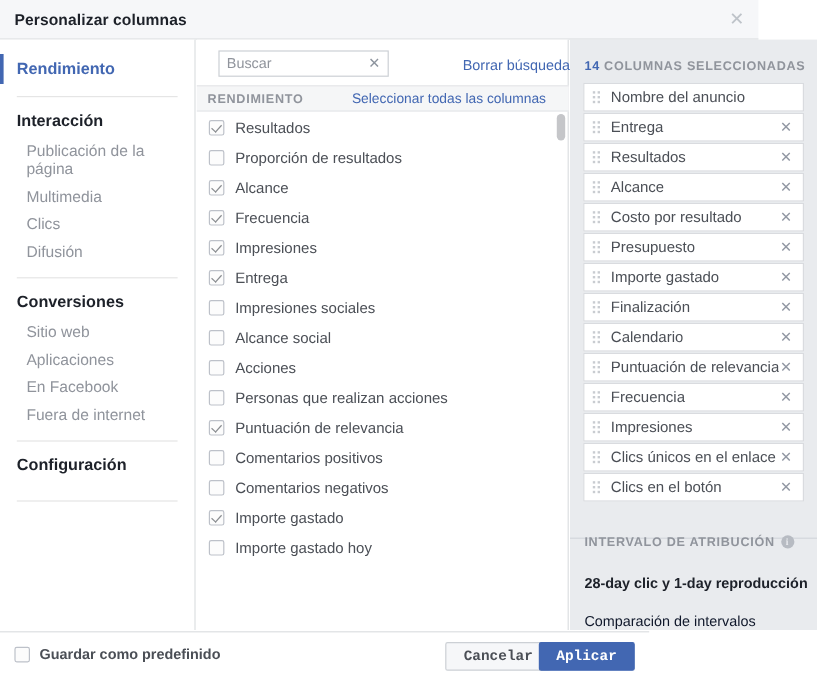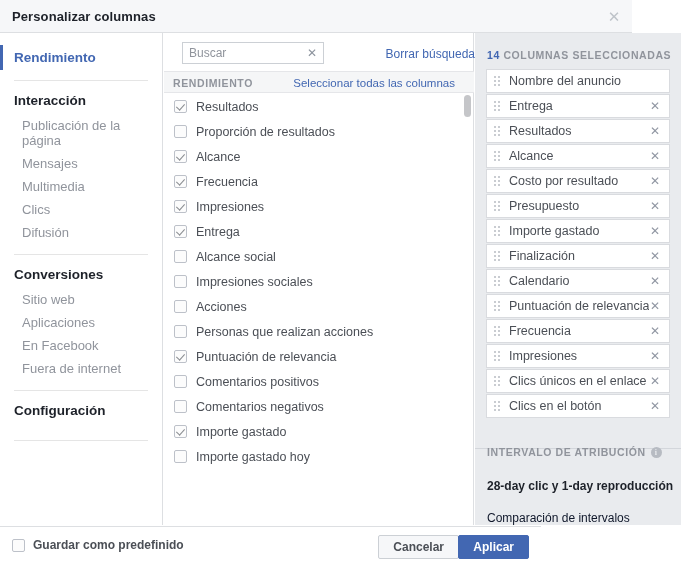--- a/index.html
+++ b/index.html
@@ -243,21 +243,21 @@
     position: absolute; left: 12px; top: 11px;
     display: flex; align-items: center; cursor: pointer;
   }
   .foot-cbx-row .cbx { margin-right: 8px; }
   .foot-cbx-label {
     font-size: 12px; font-weight: bold; color: #4b4f56;
   }
   .btn {
     position: absolute; top: 8px;
     height: 24px; padding: 0 14px;
-    font-family: Liberation Sans, sans-serif;
+    font-family: Liberation Mono, monospace;
     font-size: 12px; font-weight: bold;
     border-radius: 2px; cursor: pointer;
     line-height: 22px;
   }
   .btn-cancel {
     right: 82px;
     background: #f6f7f9; border: 1px solid #ccd0d5; color: #4b4f56;
   }
   .btn-apply {
     right: 12px;
@@ -275,21 +275,20 @@
   </div>
 
   <div class="col-left">
     <div class="side-active">
       <span>Rendimiento</span>
     </div>
     <div class="side-divider"></div>
     <div id="sidebar-groups">
         <div class="side-group-title">Interacción</div>
         <div class="side-item">Publicación de la página</div>
-        <div class="side-item">Mensajes</div>
         <div class="side-item">Multimedia</div>
         <div class="side-item">Clics</div>
         <div class="side-item">Difusión</div>
         <div class="side-divider"></div>
         <div class="side-group-title">Conversiones</div>
         <div class="side-item">Sitio web</div>
         <div class="side-item">Aplicaciones</div>
         <div class="side-item">En Facebook</div>
         <div class="side-item">Fuera de internet</div>
         <div class="side-divider"></div>
@@ -333,25 +332,25 @@
         <div class="opt-row">
           <span class="cbx on"></span>
           <span class="opt-label">Impresiones</span>
         </div>
         <div class="opt-row">
           <span class="cbx on"></span>
           <span class="opt-label">Entrega</span>
         </div>
         <div class="opt-row">
           <span class="cbx"></span>
+          <span class="opt-label">Impresiones sociales</span>
+        </div>
+        <div class="opt-row">
+          <span class="cbx"></span>
           <span class="opt-label">Alcance social</span>
-        </div>
-        <div class="opt-row">
-          <span class="cbx"></span>
-          <span class="opt-label">Impresiones sociales</span>
         </div>
         <div class="opt-row">
           <span class="cbx"></span>
           <span class="opt-label">Acciones</span>
         </div>
         <div class="opt-row">
           <span class="cbx"></span>
           <span class="opt-label">Personas que realizan acciones</span>
         </div>
         <div class="opt-row">

